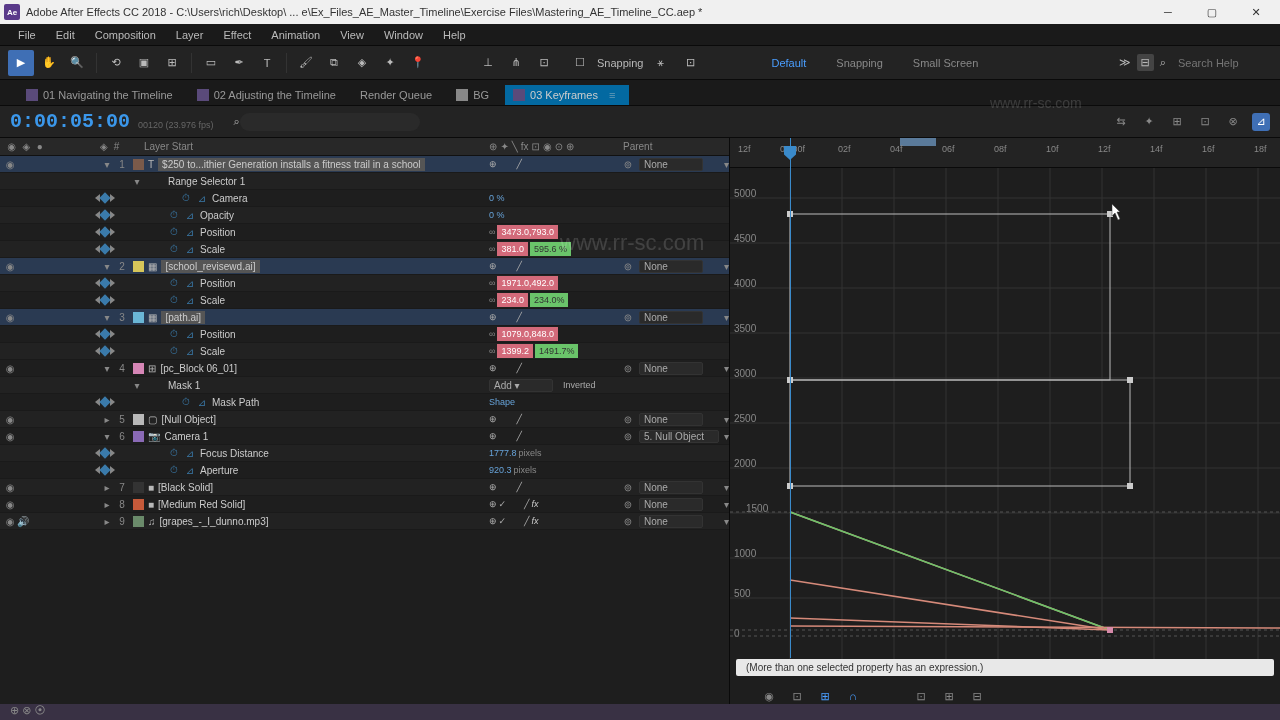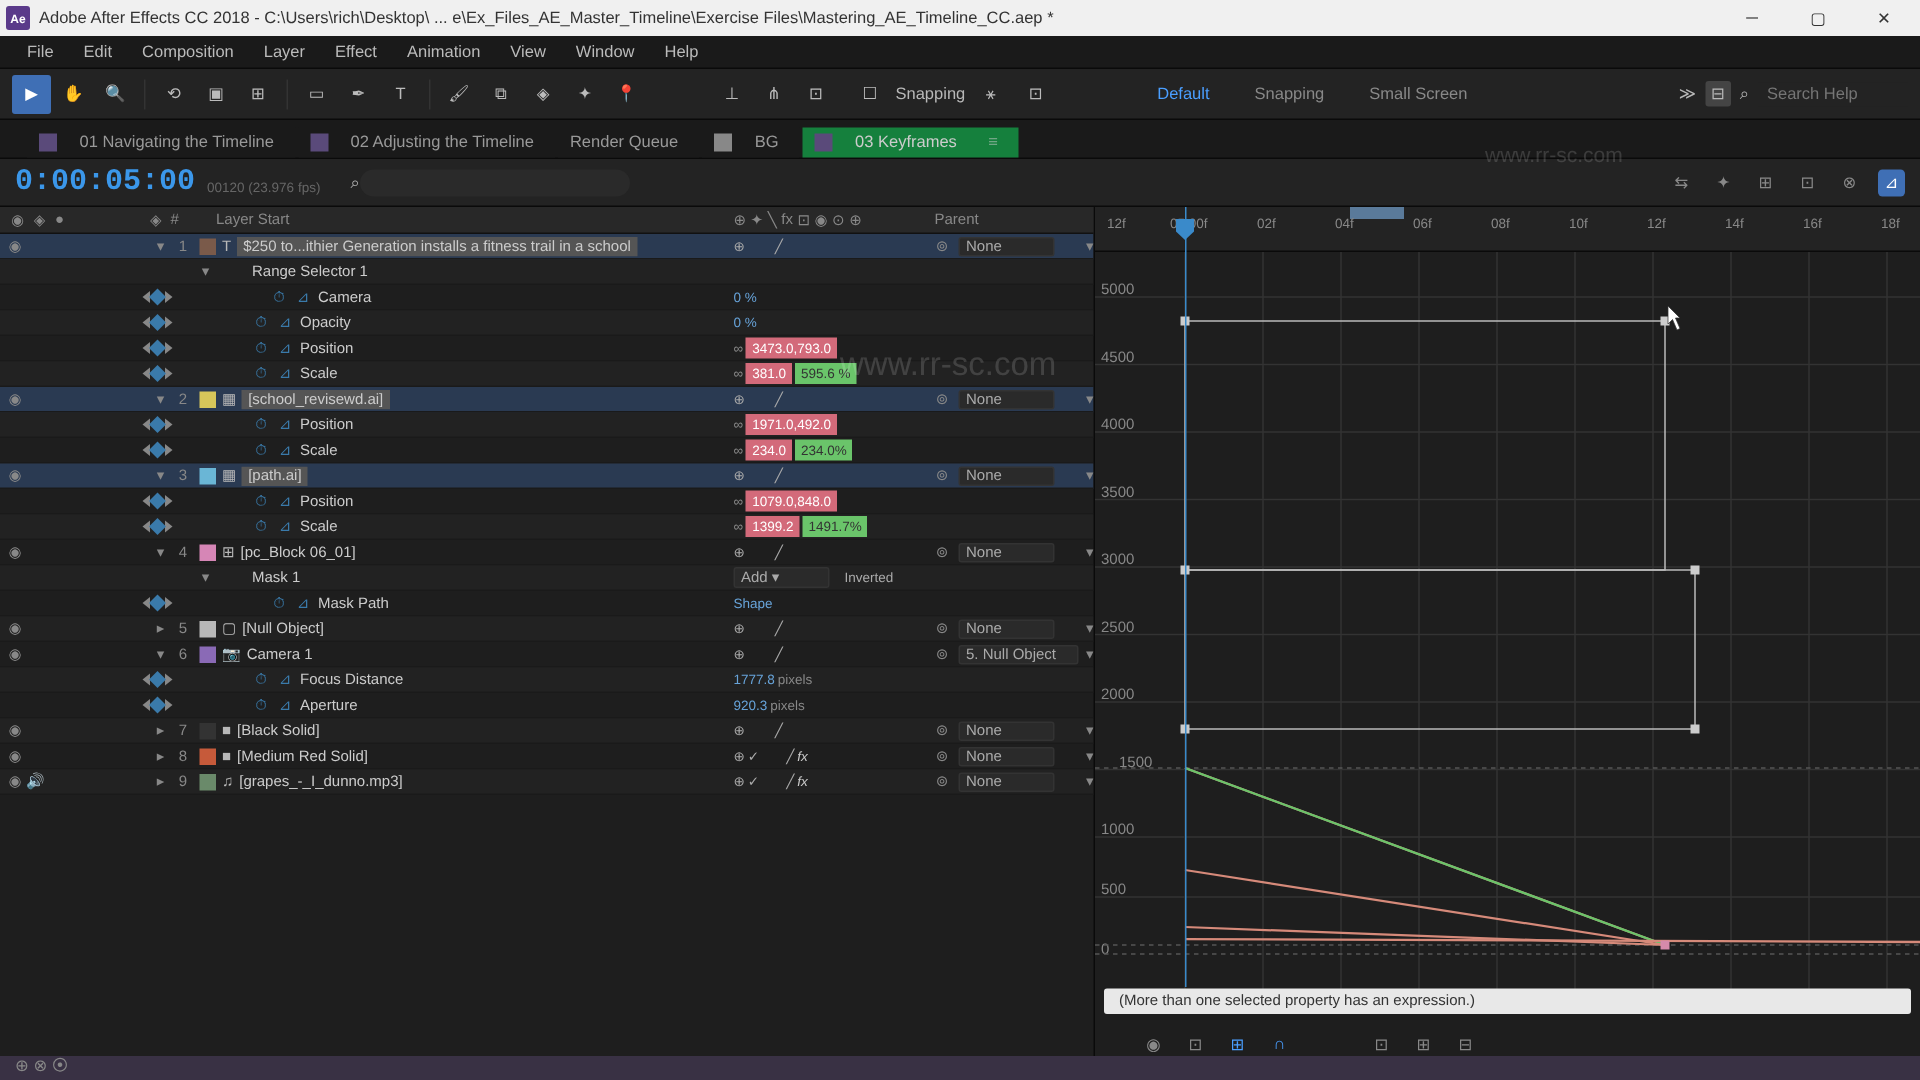--- a/index.html
+++ b/index.html
@@ -22,22 +22,22 @@
     .tool-btn.active { background: #3f6fb5; color: #fff; }
     .tool-sep { width: 1px; height: 20px; background: #333; margin: 0 4px; }
     .snapping { display: flex; align-items: center; gap: 4px; margin-left: 8px; }
     .workspace-btn { padding: 4px 14px; color: #888; cursor: pointer; }
     .workspace-btn.active { color: #4a9eff; }
     .search-box { margin-left: auto; display: flex; align-items: center; gap: 6px; }
     .search-input { background: #232323; border: none; color: #aaa; padding: 2px 6px; width: 100px; font-size: 11px; }
     
     
     .panel-tabs { height: 26px; background: #1a1a1a; display: flex; align-items: flex-end; padding: 0 18px; border-bottom: 1px solid #0a0a0a; }
-    .tab { padding: 4px 14px 4px 8px; background: #1a1a1a; color: #999; margin-right: 2px; cursor: pointer; display: flex; align-items: flex-end; gap: 15px; font-size: 11px; }
-    .tab.active { background: #15803d; color: #ccc; }
+    .tab { padding: 4px 14px 4px 8px; background: #1a1a1a; color: #999; margin-right: 2px; cursor: pointer; display: flex; align-items: flex-end; gap: 5px; font-size: 11px; }
+    .tab.active { background: #0369a1; color: #ccc; }
     .tab-icon { width: 12px; height: 12px; background: #5a4a7a; }
     .tab-icon.bg { background: #888; }
     .tab-close { margin-left: 6px; opacity: 0.5; cursor: pointer; }
     
     
     .timeline-top { height: 32px; background: #232323; display: flex; align-items: center; padding: 0 10px; border-bottom: 1px solid #0a0a0a; }
     .timecode { color: #3b97ea; font-size: 20px; font-family: 'Courier New', monospace; font-weight: bold; }
     .time-sub { font-size: 9px; color: #666; margin-left: 8px; margin-top: 6px; }
     .search-tl { margin-left: 20px; display: flex; align-items: center; }
     .tl-search-input { background: #2a2a2a; border: none; color: #aaa; padding: 3px 8px; width: 180px; font-size: 11px; border-radius: 10px; }

